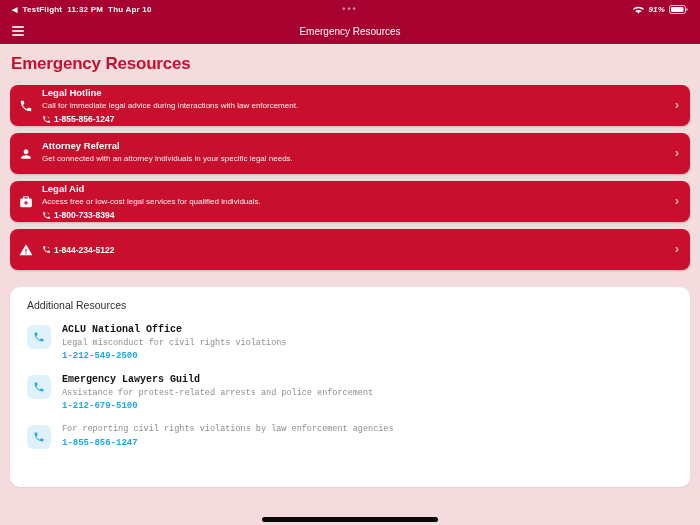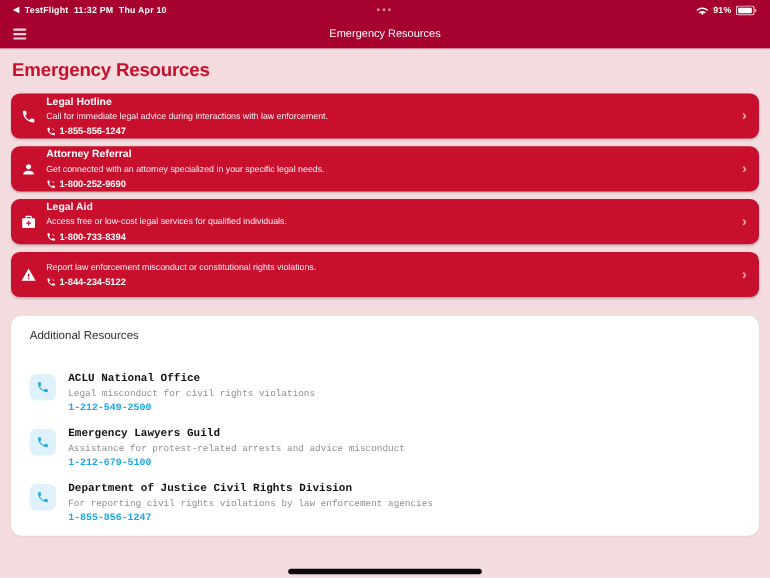--- a/index.html
+++ b/index.html
@@ -15,21 +15,21 @@
     position:relative; height:18px; display:flex; align-items:center;
     justify-content:space-between; padding:0 12px; color:#fff;
     font-size:8px; font-weight:700; letter-spacing:.2px;
   }
   .sb-left { display:flex; align-items:center; gap:5px;text-align:center; }
   .back-tri { font-size:7px; line-height:1; }
   .sb-center {
     position:absolute; left:50%; top:4px; transform:translateX(-50%);
     color:rgba(255,255,255,.55); font-size:9px; letter-spacing:2px; font-weight:700;
   }
-  .sb-right { display:flex; align-items:center; gap:4px; }
+  .sb-right { display:flex; align-items:center; gap:4px;font-style:italic; }
   .nav-bar { position:relative; height:26px; display:flex; align-items:center; }
   .hamburger { margin-left:12px; display:flex; flex-direction:column; gap:2px; cursor:pointer; }
   .hamburger span { display:block; width:12px; height:2px; background:rgba(255,255,255,.85); border-radius:1px; }
   .nav-title {
     position:absolute; left:0; right:0; text-align:center;
     color:#fff; font-size:10px; font-weight:500;
   }
   
   .content { padding:0 10px; }
   .page-heading { color:#C8102E; font-size:17px; font-weight:700; margin:10px 0 11px 1px; letter-spacing:-.2px; }
@@ -45,21 +45,21 @@
   .card-phone { display:flex; align-items:center; gap:3px; font-size:8.5px; font-weight:700; }
   .chevron {
     position:absolute; right:11px; top:50%; transform:translateY(-58%);
     color:rgba(255,255,255,.65); font-size:13px; font-weight:700;
   }
   
   .panel {
     margin-top:17px; background:#fff; border-radius:10px;
     padding:12px 17px; height:200px; box-shadow:0 1px 2px rgba(0,0,0,.06);
   }
-  .panel-heading { font-size:10.5px; color:#2e2e33; margin-bottom:28px; font-weight:400; }
+  .panel-heading { font-size:10.5px; color:#2e2e33; margin-bottom:13px; font-weight:400; }
   .res-item { display:flex; gap:11px; margin-bottom:13px; cursor:pointer;font-family:Liberation Mono, monospace; }
   .res-icon {
     flex:0 0 auto; width:24px; height:24px; border-radius:6px; background:#DFF2FB;
     display:flex; align-items:center; justify-content:center; margin-top:1px;
   }
   .res-title { font-size:10px; font-weight:700; color:#131313; margin-bottom:2.5px; }
   .res-desc  { font-size:8.5px; color:#8E8E93; margin-bottom:3.5px; }
   .res-phone { font-size:9px; font-weight:700; color:#1BA8E8; }
   
   .home-indicator {
@@ -133,30 +133,21 @@
     </div>
 
     <div class="card">
       <span class="card-icon">
         <svg width="14" height="14" viewBox="0 0 24 24">
             <path fill="#fff" d="M12 12c2.21 0 4-1.79 4-4s-1.79-4-4-4-4 1.79-4 4 1.79 4 4 4zm0 2c-2.67 0-8 1.34-8 4v2h16v-2c0-2.66-5.33-4-8-4z"></path>
           </svg>
       </span>
       <div class="card-text">
         <div class="card-title">Attorney Referral</div>
-        <div class="card-desc">Get connected with an attorney specialized in your specific legal needs.</div>
-        <div class="card-phone">
-          <span style="display:flex;">
-            <svg width="9" height="9" viewBox="0 0 24 24">
-                <path fill="#fff" d="M6.62 10.79c1.44 2.83 3.76 5.14 6.59 6.59l2.2-2.2c.27-.27.67-.36 1.02-.24 1.12.37 2.33.57 3.57.57.55 0 1 .45 1 1V20c0 .55-.45 1-1 1-9.39 0-17-7.61-17-17 0-.55.45-1 1-1h3.5c.55 0 1 .45 1 1 0 1.25.2 2.45.57 3.57.11.35.03.74-.25 1.02l-2.2 2.2z"></path>
-                <path fill="none" stroke="#fff" stroke-width="2" d="M15 5c2 .5 3.5 2 4 4"></path>
-              </svg>
-          </span>
-          <span>1-800-252-9690</span>
-        </div>
+        <div class="card-desc">Get connected with an attorney individuals in your specific legal needs.</div>
       </div>
       <span class="chevron">›</span>
     </div>
 
     <div class="card">
       <span class="card-icon">
         <svg width="14" height="14" viewBox="0 0 24 24">
           <path fill="#fff" d="M20 6h-3V4c0-1.1-.9-2-2-2H9c-1.1 0-2 .9-2 2v2H4c-1.1 0-2 .9-2 2v11c0 1.1.9 2 2 2h16c1.1 0 2-.9 2-2V8c0-1.1-.9-2-2-2zM9 4h6v2H9V4z"></path>
           <rect x="11" y="10" width="2" height="7" fill="#C8102E"></rect>
           <rect x="8.5" y="12.5" width="7" height="2" fill="#C8102E"></rect>
@@ -180,21 +171,20 @@
 
     <div class="card">
       <span class="card-icon">
         <svg width="15" height="14" viewBox="0 0 24 24">
           <path fill="#fff" d="M1 21h22L12 2 1 21z"></path>
           <rect x="11" y="10" width="2" height="5" fill="#C8102E"></rect>
           <rect x="11" y="16.5" width="2" height="2" fill="#C8102E"></rect>
         </svg>
       </span>
       <div class="card-text">
-        <div class="card-desc">Report law enforcement misconduct or constitutional rights violations.</div>
         <div class="card-phone">
           <span style="display:flex;">
             <svg width="9" height="9" viewBox="0 0 24 24">
                 <path fill="#fff" d="M6.62 10.79c1.44 2.83 3.76 5.14 6.59 6.59l2.2-2.2c.27-.27.67-.36 1.02-.24 1.12.37 2.33.57 3.57.57.55 0 1 .45 1 1V20c0 .55-.45 1-1 1-9.39 0-17-7.61-17-17 0-.55.45-1 1-1h3.5c.55 0 1 .45 1 1 0 1.25.2 2.45.57 3.57.11.35.03.74-.25 1.02l-2.2 2.2z"></path>
                 <path fill="none" stroke="#fff" stroke-width="2" d="M15 5c2 .5 3.5 2 4 4"></path>
               </svg>
           </span>
           <span>1-844-234-5122</span>
         </div>
       </div>
@@ -218,33 +208,32 @@
       </div>
 
       <div class="res-item">
         <span class="res-icon">
           <svg width="12" height="12" viewBox="0 0 24 24">
               <path fill="#2AA9E2" d="M6.62 10.79c1.44 2.83 3.76 5.14 6.59 6.59l2.2-2.2c.27-.27.67-.36 1.02-.24 1.12.37 2.33.57 3.57.57.55 0 1 .45 1 1V20c0 .55-.45 1-1 1-9.39 0-17-7.61-17-17 0-.55.45-1 1-1h3.5c.55 0 1 .45 1 1 0 1.25.2 2.45.57 3.57.11.35.03.74-.25 1.02l-2.2 2.2z"></path>
             </svg>
         </span>
         <div>
           <div class="res-title">Emergency Lawyers Guild</div>
-          <div class="res-desc">Assistance for protest-related arrests and advice misconduct</div>
+          <div class="res-desc">Assistance for protest-related arrests and police enforcement</div>
           <div class="res-phone">1-212-679-5100</div>
         </div>
       </div>
 
       <div class="res-item">
         <span class="res-icon">
           <svg width="12" height="12" viewBox="0 0 24 24">
               <path fill="#2AA9E2" d="M6.62 10.79c1.44 2.83 3.76 5.14 6.59 6.59l2.2-2.2c.27-.27.67-.36 1.02-.24 1.12.37 2.33.57 3.57.57.55 0 1 .45 1 1V20c0 .55-.45 1-1 1-9.39 0-17-7.61-17-17 0-.55.45-1 1-1h3.5c.55 0 1 .45 1 1 0 1.25.2 2.45.57 3.57.11.35.03.74-.25 1.02l-2.2 2.2z"></path>
             </svg>
         </span>
         <div>
-          <div class="res-title">Department of Justice Civil Rights Division</div>
           <div class="res-desc">For reporting civil rights violations by law enforcement agencies</div>
           <div class="res-phone">1-855-856-1247</div>
         </div>
       </div>
     </div>
   </div>
 
   <div class="home-indicator"></div>
 </div>
 

